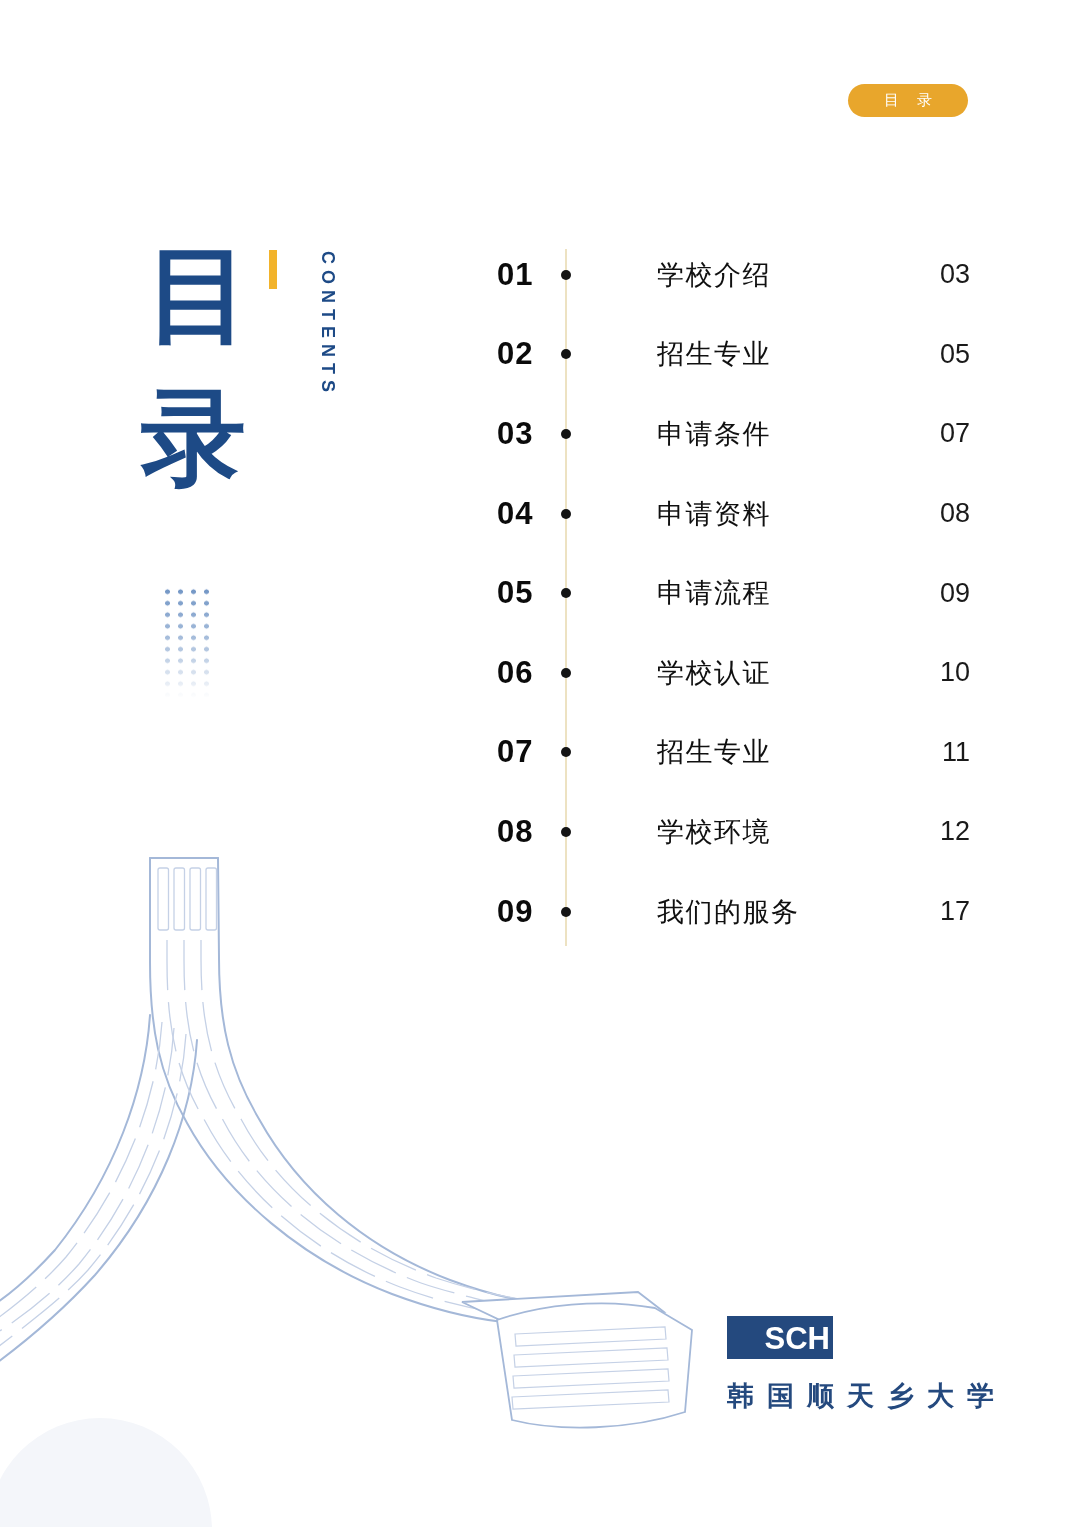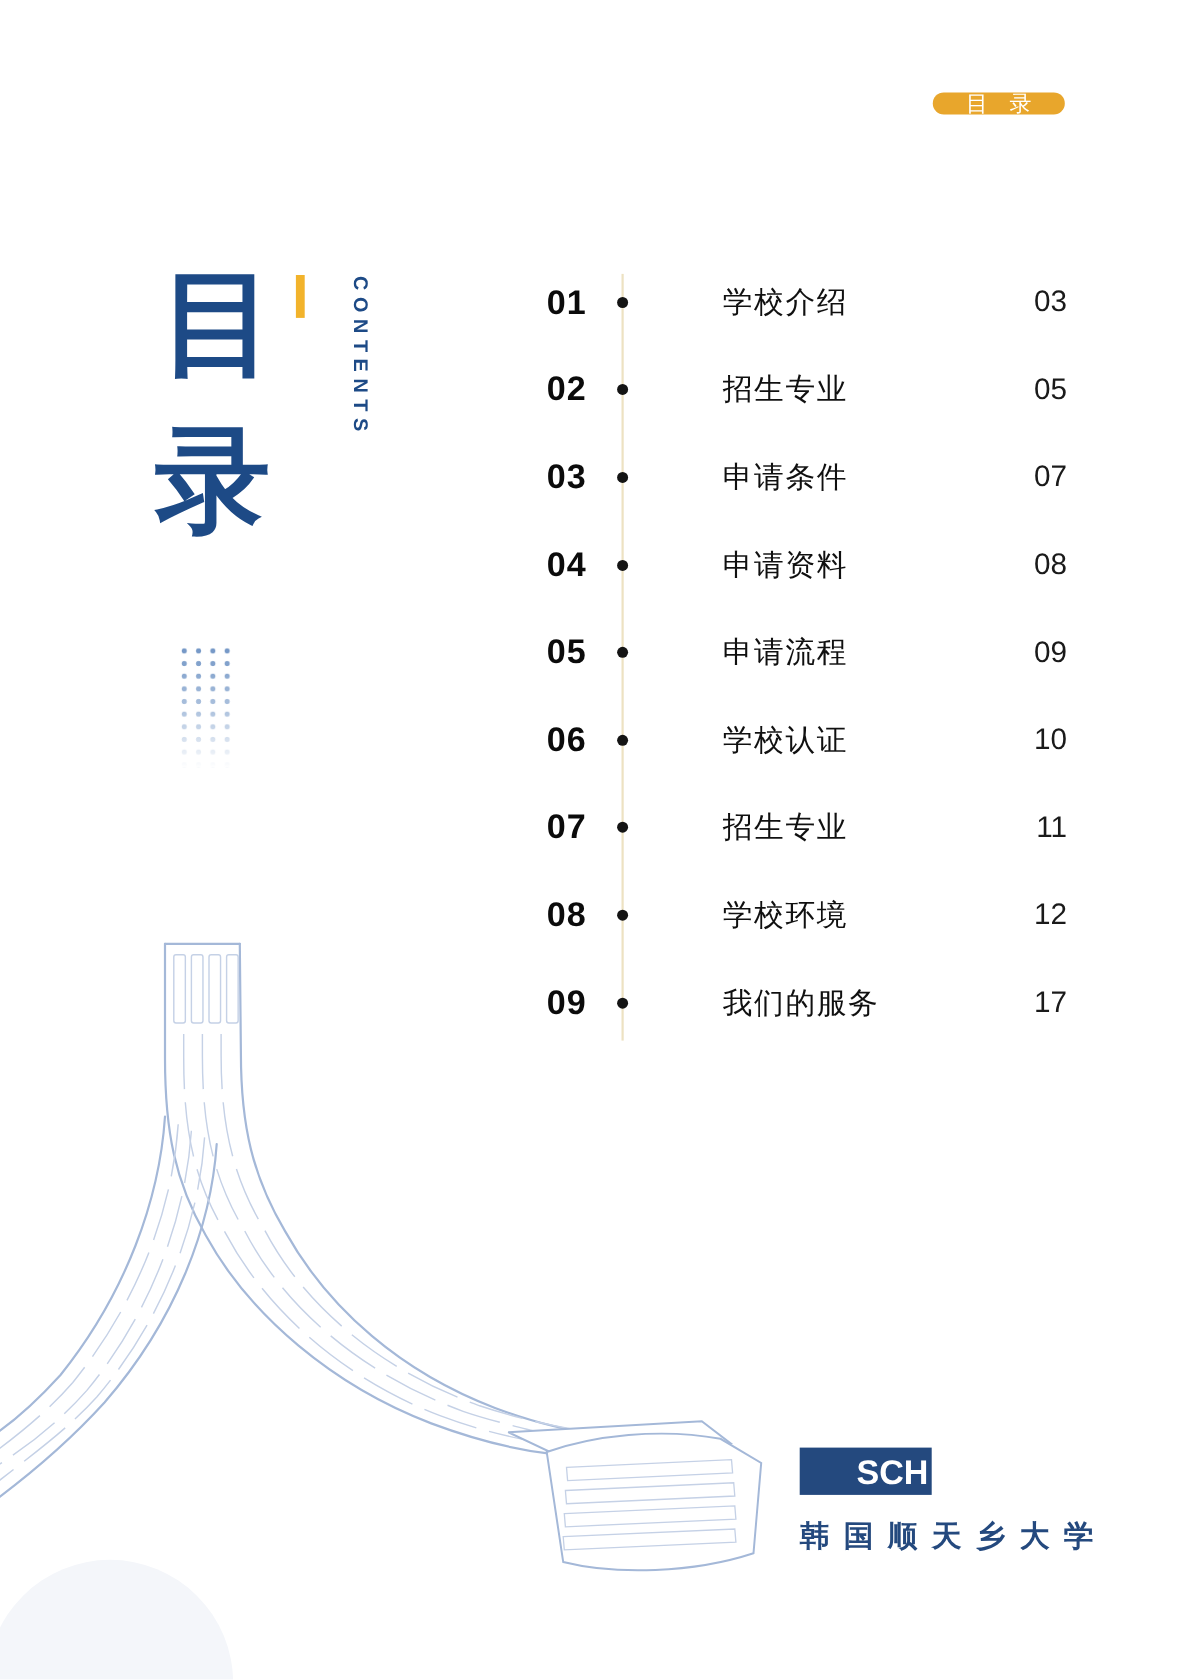--- a/index.html
+++ b/index.html
@@ -7,24 +7,24 @@
     position:relative;
     width:1080px;height:1527px;
     background:#ffffff;
     overflow:hidden;
     font-family:"Liberation Sans", sans-serif;
   }
 
   
   .badge-pill{
     position:absolute;left:848px;top:84px;
-    width:120px;height:20px;
+    width:120px;height:33px;
     background:#E8A62C;border-radius:17px;
     display:flex;align-items:center;justify-content:center;
-    color:#ffffff;font-size:20px;font-weight:500;
+    color:#ffffff;font-size:15px;font-weight:500;
     letter-spacing:7px;text-indent:7px;
   }
 
   
   .title-char{
     position:absolute;
     color:#1D4A86;font-weight:700;
     font-size:105px;line-height:1;
   }
   .title-char.c1{left:146px;top:242px;}
@@ -90,21 +90,21 @@
   .artwork{
     position:absolute;left:0;top:850px;
   }
 
   
   .logo{
     position:absolute;left:727px;top:1316px;width:262px;
   }
   .logo-top{display:flex;align-items:flex-start;}
   .logo-box{
-    width:120px;height:43px;flex:none;
+    width:106px;height:43px;flex:none;
     background:#24497E;
     color:#ffffff;font-weight:800;font-size:31px;line-height:45px;
     text-align:right;padding-right:3px;box-sizing:border-box;
     letter-spacing:0px;
   }
   .logo-text{margin-left:7px;color:#24497E;}
   .logo-korean{
     font-size:23px;font-weight:700;line-height:1.05;letter-spacing:0.5px;white-space:nowrap;
   }
   .logo-eng{

